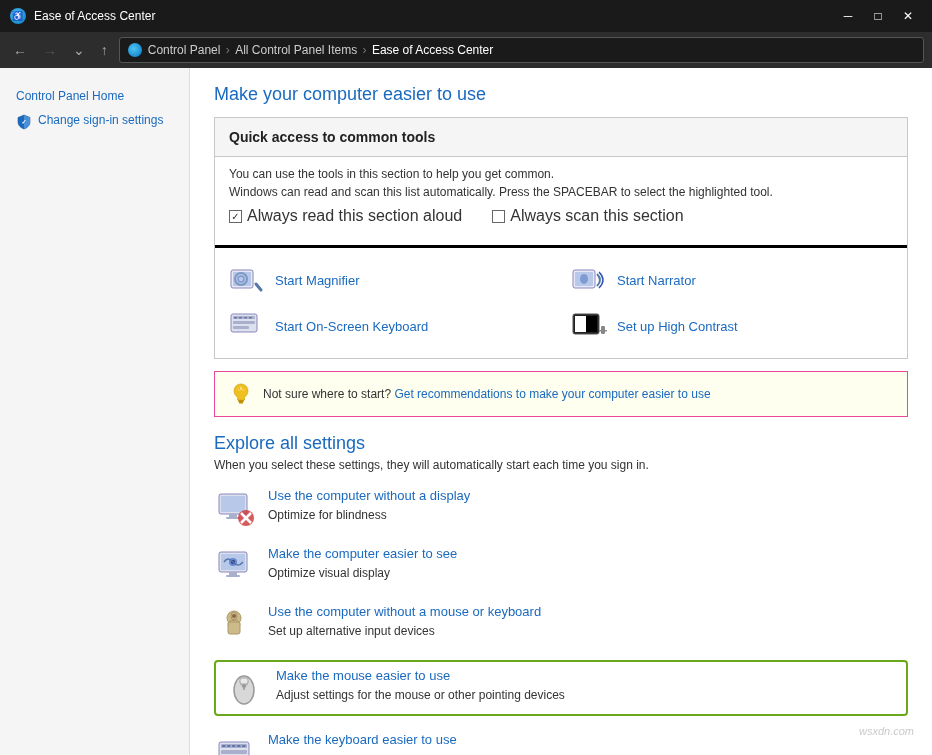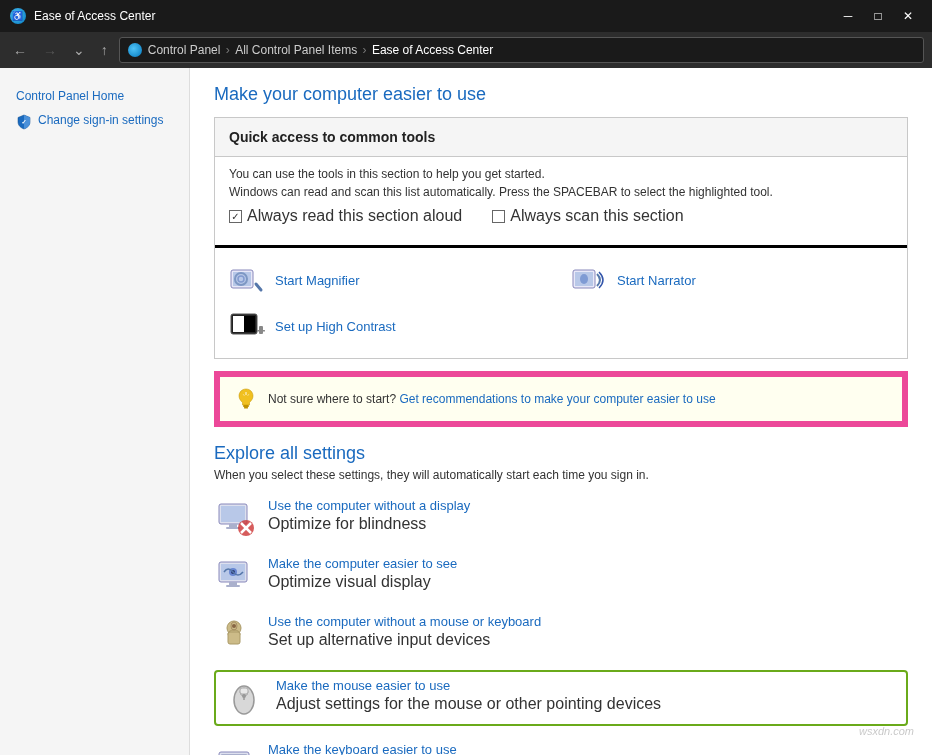--- a/index.html
+++ b/index.html
@@ -213,21 +213,21 @@
     .tool-label {
       color: #1a6abf;
       font-size: 13px;
       text-decoration: none;
       cursor: pointer;
     }
 
     
     .recommendation-box {
       background: #fffff0;
-      border: 6px solid #ec4899;
+      border: 1px solid #ec4899;
       padding: 10px 14px;
       display: flex;
       align-items: center;
       gap: 10px;
       margin-bottom: 16px;
     }
     .lightbulb-icon {
       width: 24px; height: 24px;
       flex-shrink: 0;
     }
@@ -276,21 +276,21 @@
     .setting-text { flex: 1; }
     .setting-link {
       color: #1a6abf;
       font-size: 13px;
       cursor: pointer;
       text-decoration: none;
       display: block;
       margin-bottom: 2px;
     }
     .setting-desc {
-      font-size: 16px;
+      font-size: 12px;
       color: #333;
     }
   </style>
 </head>
 <body>
 
 <div class="title-bar">
   <div class="title-bar-icon"></div>
   <span class="title-bar-title">Ease of Access Center</span>
   <div class="title-bar-controls">
@@ -335,21 +335,21 @@
 
   <div class="content">
 
     <h1 class="section-title">Make your computer easier to use</h1>
 
     <div class="quick-access-box">
       <div class="quick-access-header">
         <span class="quick-access-header-title">Quick access to common tools</span>
       </div>
       <div class="quick-access-body">
-        <p class="qa-desc">You can use the tools in this section to help you get started.</p>
+        <p class="qa-desc">You can use the tools in this section to help you get common.</p>
         <p class="qa-auto-desc">Windows can read and scan this list automatically.  Press the SPACEBAR to select the highlighted tool.</p>
         <div class="qa-checkboxes">
           <div class="qa-checkbox-item">
             <div class="checkbox-box checked"></div>
             <span>Always read this section aloud</span>
           </div>
           <div class="qa-checkbox-item">
             <div class="checkbox-box"></div>
             <span>Always scan this section</span>
           </div>
@@ -376,20 +376,35 @@
               <rect x="2" y="8" width="22" height="18" rx="2" fill="#e8e8f8" stroke="#8888bb" stroke-width="1"></rect>
               <rect x="4" y="10" width="18" height="14" fill="#b8c8e8"></rect>
               <path d="M26 12 Q32 18 26 24" fill="none" stroke="#5577aa" stroke-width="2"></path>
               <path d="M28 10 Q36 18 28 26" fill="none" stroke="#3355aa" stroke-width="1.5"></path>
               <ellipse cx="13" cy="17" rx="4" ry="5" fill="#6688cc" opacity="0.7"></ellipse>
             </svg>
           </div>
           <span class="tool-label">Start Narrator</span>
         </div>
 
+        <div class="tool-item">
+          <div class="tool-icon">
+            <svg width="36" height="36" viewBox="0 0 36 36">
+              <rect x="2" y="6" width="26" height="18" rx="2" fill="#dde0ee" stroke="#8888bb" stroke-width="1"></rect>
+              <rect x="4" y="8" width="22" height="3" rx="1" fill="#aab0cc"></rect>
+              <rect x="4" y="13" width="22" height="3" rx="1" fill="#aab0cc"></rect>
+              <rect x="4" y="18" width="16" height="3" rx="1" fill="#aab0cc"></rect>
+              <rect x="5" y="9" width="3" height="1.5" rx="0.5" fill="#6677aa"></rect>
+              <rect x="10" y="9" width="3" height="1.5" rx="0.5" fill="#6677aa"></rect>
+              <rect x="15" y="9" width="3" height="1.5" rx="0.5" fill="#6677aa"></rect>
+              <rect x="20" y="9" width="3" height="1.5" rx="0.5" fill="#6677aa"></rect>
+            </svg>
+          </div>
+          <span class="tool-label">Start On-Screen Keyboard</span>
+        </div>
 
         <div class="tool-item">
           <div class="tool-icon">
             <svg width="36" height="36" viewBox="0 0 36 36">
               <rect x="2" y="6" width="26" height="20" rx="2" fill="#222" stroke="#555" stroke-width="1"></rect>
               <rect x="4" y="8" width="22" height="16" fill="#000"></rect>
               <rect x="4" y="8" width="11" height="16" fill="#fff"></rect>
               <rect x="30" y="18" width="4" height="8" rx="1" fill="#888"></rect>
               <rect x="28" y="22" width="8" height="1.5" rx="0.5" fill="#888"></rect>
             </svg>

